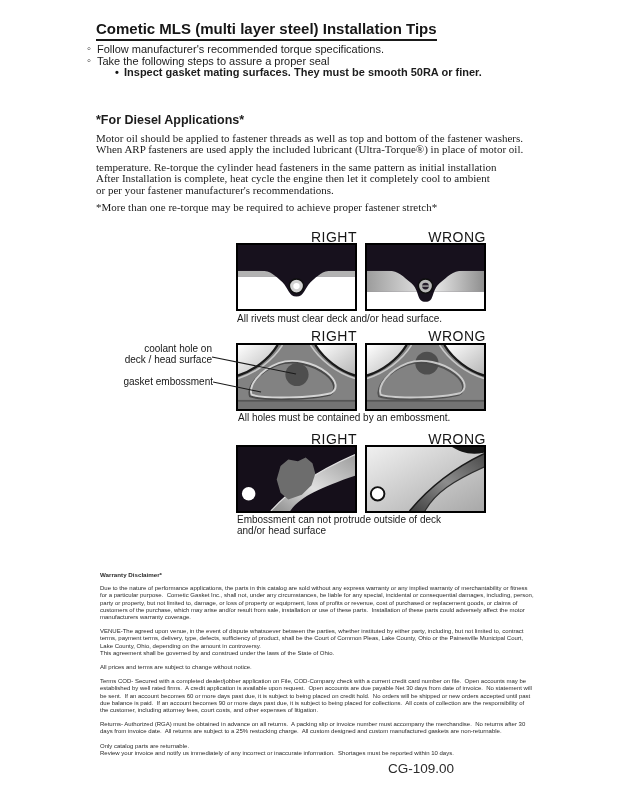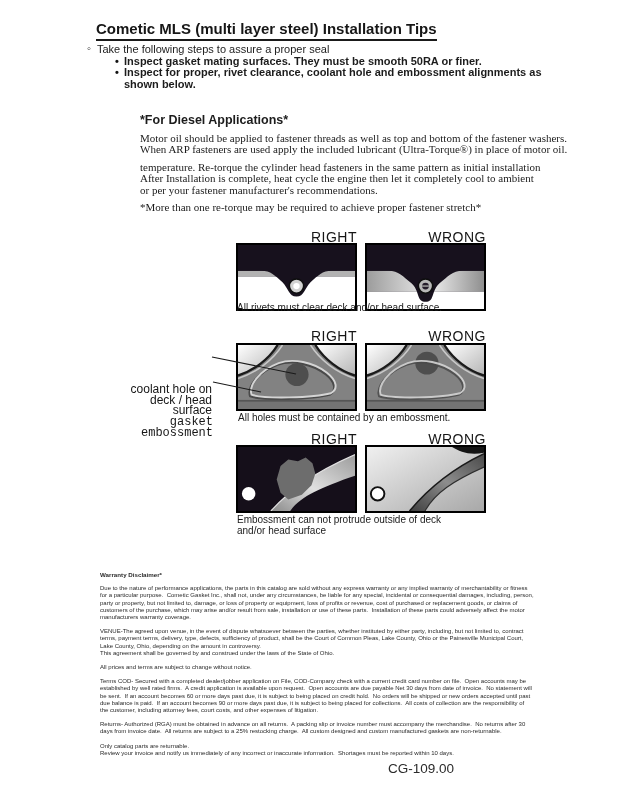--- a/index.html
+++ b/index.html
@@ -9,45 +9,45 @@
   }
   .title {
     position:absolute; left:96px; top:20px; font-size:15px; font-weight:bold;
     color:#161616; border-bottom:2px solid #1a1a1a; padding-bottom:2px; white-space:nowrap;
   }
   .bullets { position:absolute; left:87px; top:44px; width:480px; font-size:11px; line-height:11.6px; }
   .b1 { position:relative; padding-left:10px; }
   .b1::before { content:"◦"; position:absolute; left:0; top:-1px; font-size:11px; color:#222; }
   .b2 { position:relative; padding-left:37px;font-weight:bold; }
   .b2::before { content:"•"; position:absolute; left:28px; font-size:11px; color:#111; }
-  .diesel { position:absolute; left:96px; top:115px; width:436px; font-size:11px; line-height:11.5px;margin-left:44px; }
+  .diesel { position:absolute; left:96px; top:115px; width:436px; font-size:11px; line-height:11.5px; }
   .diesel .heading { font-size:12.5px; font-weight:bold; margin:0; }
   .diesel .para { margin-top:6px;font-family:Liberation Serif, serif; }
   .diag-label { position:absolute; width:121px; text-align:right; font-size:14px; letter-spacing:0.5px; color:#161616; }
   .diag-box { position:absolute; width:121px; height:68px; border:2px solid #000; box-sizing:border-box; background:#fff; }
   .diag-box svg { display:block; width:100%; height:100%; }
   .caption { position:absolute; font-size:10px; color:#1a1a1a; line-height:11px; white-space:nowrap; }
-  .callout { position:absolute; font-size:12px; line-height:10.5px; text-align:right; color:#161616;margin-top:40px; }
+  .callout { position:absolute; font-size:10px; line-height:10.5px; text-align:right; color:#161616; }
   .leader-lines { position:absolute; left:205px; top:350px; width:110px; height:50px; z-index:6; pointer-events:none; }
   .disclaimer { position:absolute; left:100px; top:571px; width:434px; font-size:6px; line-height:7.2px; color:#2a2a2a; }
   .disclaimer .dheading { font-size:6.2px; font-weight:bold; margin:0 0 7px 0; }
   .disclaimer p { margin:0 0 7px 0; white-space:pre-wrap; }
   .footer-code { position:absolute; left:388px; top:761px; font-size:13.5px; color:#2b2b2b; }
 </style>
 </head>
 <body>
 
 <div class="page">
 
   <div class="title">Cometic MLS (multi layer steel) Installation Tips</div>
 
   <div class="bullets">
+    <div class="b1">Follow manufacturer's recommended torque specifications.</div>
     <div class="b1">Take the following steps to assure a proper seal</div>
     <div class="b2">Inspect gasket mating surfaces.  They must be smooth 50RA or finer.</div>
-    <div class="b2">Inspect for proper, rivet clearance, coolant hole and embossment alignments as shown below.</div>
   </div>
 
   <div class="diesel">
     <div class="heading">*For Diesel Applications*</div>
     <div class="para">
       <div>Motor oil should be applied to fastener threads as well as top and bottom of the fastener washers.</div>
       <div>When ARP fasteners are used apply the included lubricant (Ultra-Torque®) in place of motor oil.</div>
     </div>
     <div class="para">
       <div>temperature. Re-torque the cylinder head fasteners in the same pattern as initial installation</div>
@@ -81,30 +81,30 @@
       </defs>
       <rect width="121" height="67" fill="#17111d"></rect>
       <rect x="0" y="27" width="121" height="22" fill="url(#r1wg)"></rect>
       <rect x="0" y="49" width="121" height="18" fill="#ffffff"></rect>
       <path d="M0,0 H121 V27 H99 C88,27 84,33 75,40 C69,45.5 69,52 66.5,56.5 C64,60.5 57,60.5 54.5,56.5 C52,52 52,45.5 46,40 C37,33 33,27 22,27 H0 Z" fill="#17111d"></path>
       <circle cx="60.5" cy="43" r="7.4" fill="#b8b8b8" stroke="#0e0e0e" stroke-width="1.6"></circle>
       <circle cx="60.5" cy="43" r="3.5" fill="#241c2b"></circle>
       <rect x="57" y="42.2" width="7" height="1.6" fill="#9a9a9a"></rect>
     </svg>
   </div>
-  <div class="caption" style="left:237px; top:302px;text-align:right;">All rivets must clear deck and/or head surface.</div>
+  <div class="caption" style="left:237px; top:313px;text-align:right;">All rivets must clear deck and/or head surface.</div>
 
   <div class="diag-label" style="left:236px; top:328px;">RIGHT</div>
   <div class="diag-label" style="left:365px; top:328px;">WRONG</div>
 
   <div class="callout" style="left:110px; top:344px; width:102px;">
     <div>coolant hole on</div>
     <div>deck / head surface</div>
   </div>
-  <div class="callout" style="left:110px; top:377px; width:103px;font-family:Liberation Mono, monospace;">gasket embossment</div>
+  <div class="callout" style="left:110px; top:377px; width:103px;">gasket embossment</div>
 
   <svg class="leader-lines" viewBox="0 0 110 50">
     <line x1="7" y1="7" x2="91" y2="24" stroke="#1a1a1a" stroke-width="1.1"></line>
     <line x1="8" y1="32" x2="56" y2="42" stroke="#1a1a1a" stroke-width="1.1"></line>
   </svg>
 
   <div class="diag-box" style="left:236px; top:343px;">
     <svg viewBox="0 0 121 67" preserveAspectRatio="none">
       <defs>
         <linearGradient id="r2g" x1="0" y1="0" x2="1" y2="1">

